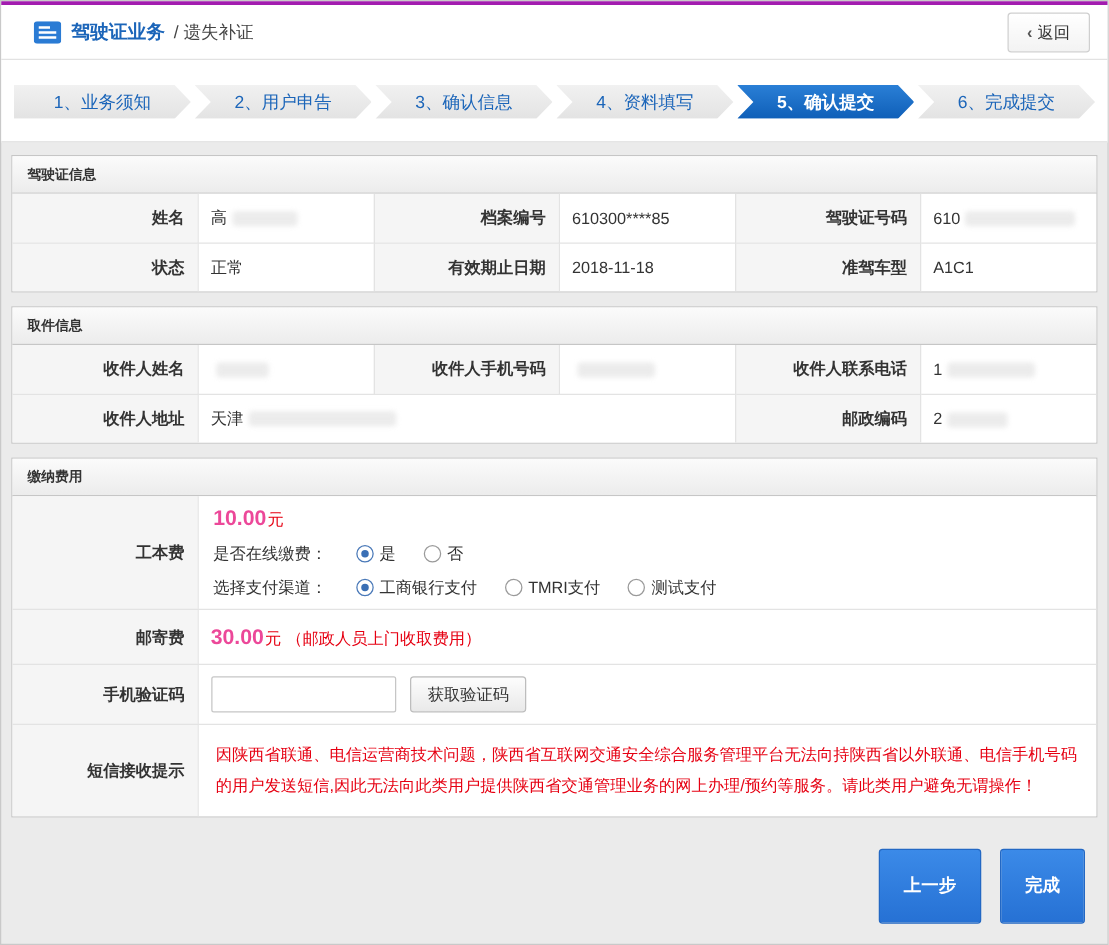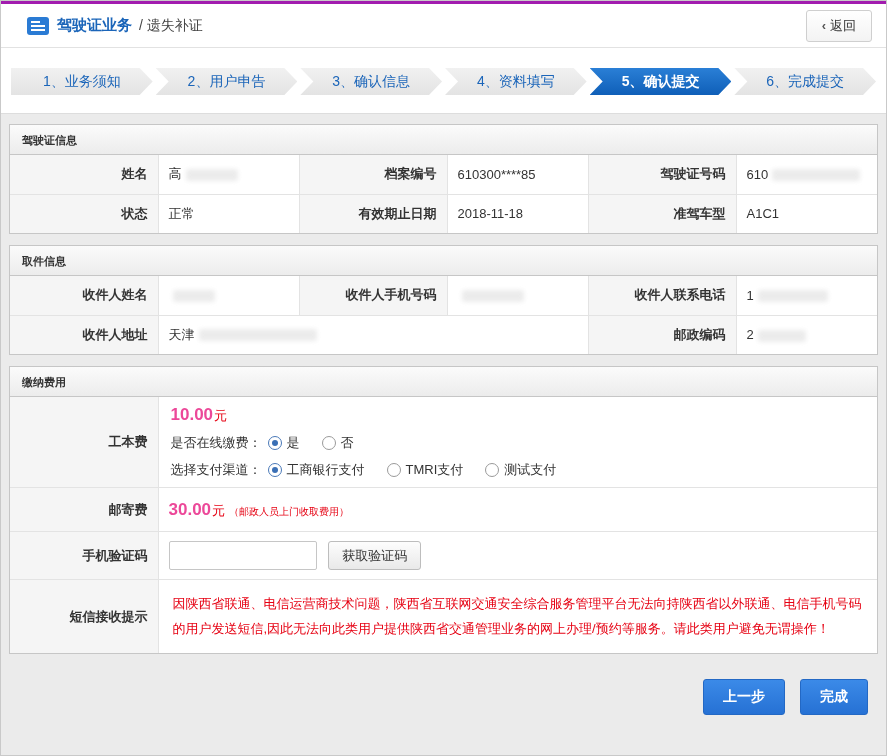--- a/index.html
+++ b/index.html
@@ -84,23 +84,23 @@
   .redact {
     display: inline-block; height: 12px; border-radius: 3px;
     background: #dcdcdc; filter: blur(2px); opacity: .55;
     vertical-align: middle; margin-left: 4px;
   }
 
   
   .pay-cell { padding: 8px 12px; }
   .price { color: #ec4899; font-weight: bold; font-size: 17px; }
   .unit { color: #e60012; font-size: 13px; margin-left: 1px; }
-  .note { color: #e60012; font-size: 10px; margin-left: 4px; }
+  .note { color: #e60012; font-size: 13px; margin-left: 4px; }
   .opt-line { margin-top: 9px; display: flex; align-items: center; }
-  .opt-line .q { color: #333; margin-right: 6px; }
+  .opt-line .q { color: #333; margin-right: 23px; }
   .radio-opt { display: inline-flex; align-items: center; margin-right: 22px; cursor: pointer; }
   .radio {
     width: 14px; height: 14px; border-radius: 50%;
     border: 1px solid #9a9a9a; background: #fff;
     display: inline-block; margin-right: 5px; position: relative;
   }
   .radio.checked { border-color: #4a79b8; }
   .radio.checked::after {
     content: ""; position: absolute; left: 3px; top: 3px;
     width: 6px; height: 6px; border-radius: 50%; background: #3a6fb5;
@@ -119,21 +119,21 @@
   td.tall-lbl { height: auto; }
 
   
   .footer-actions {
     display: flex; justify-content: flex-end; gap: 15px;
     padding: 14px 10px 0;
   }
   .btn-primary {
     background: linear-gradient(#3b8ae8,#2671d4);
     color: #fff; border: 1px solid #2368c4; border-radius: 3px;
-    padding: 8px 19px; font-size: 14px; font-weight: bold;
+    padding: 20px 19px; font-size: 14px; font-weight: bold;
     cursor: pointer; font-family: inherit;
   }
 </style>
 </head>
 <body>
 
 <div class="page">
 
   <div class="top-header">
     <span class="doc-icon">

